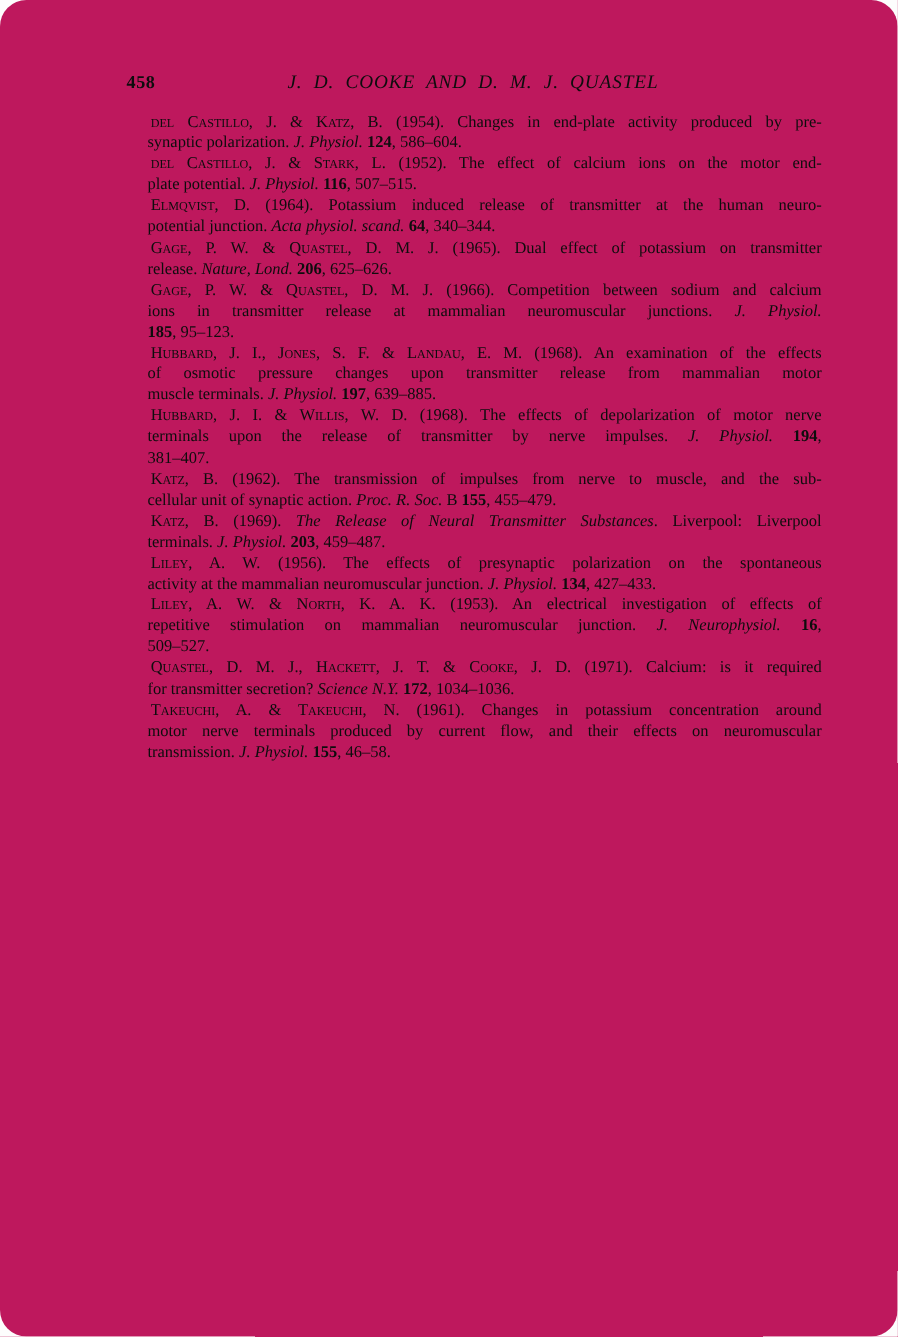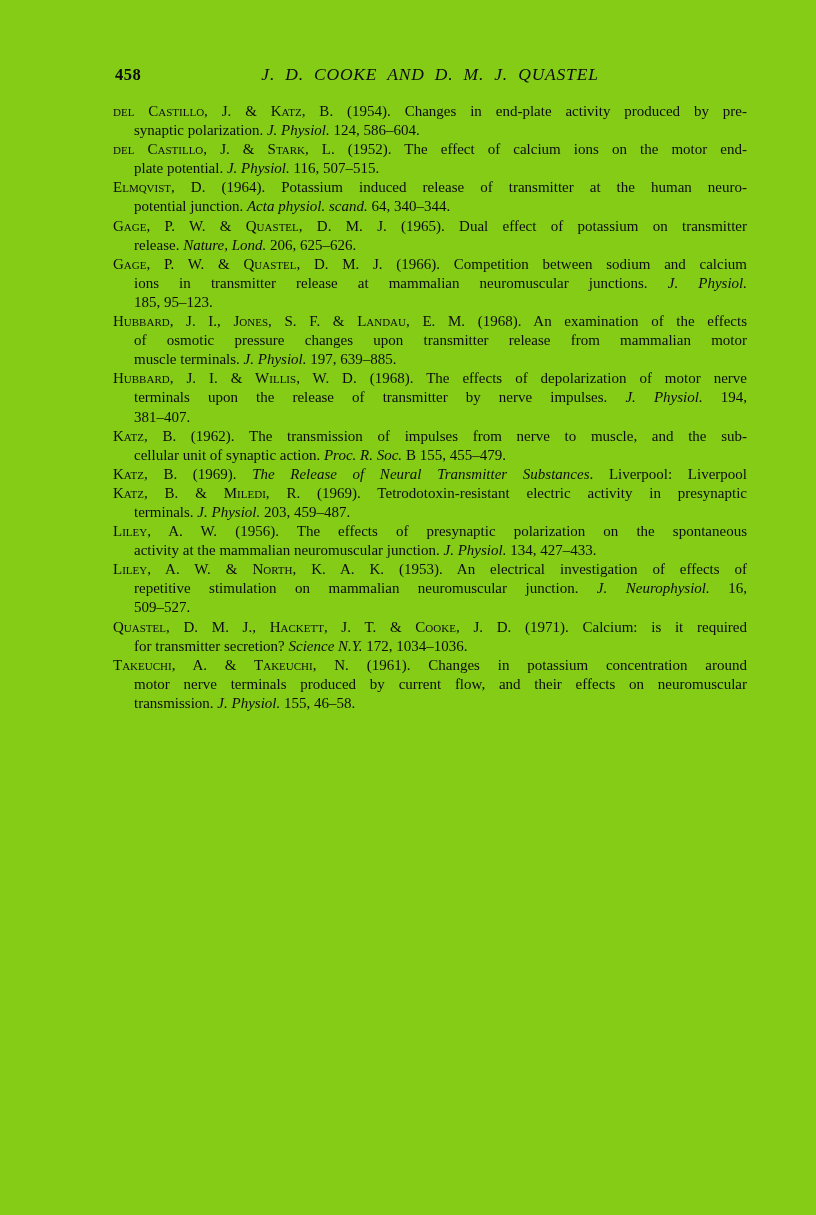--- a/index.html
+++ b/index.html
@@ -4,24 +4,25 @@
 <style>
   html, body {
     margin: 0;
     padding: 0;
     background: #fdfdfd;
   }
   .page {
     position: relative;
     width: 816px;
     height: 1215px;
-    background: #84cc16;
+    background: #be185d;
     color: #0d0d0d;
     font-family: "Liberation Serif", "DejaVu Serif", serif;
     overflow: hidden;
+    border-radius: 24px;
   }
   .header {
     position: absolute;
     top: 64px;
     left: 113px;
     width: 634px;
     height: 24px;
   }
   .page-number {
     position: absolute;
@@ -57,23 +58,23 @@
     text-align: justify;
     text-align-last: justify;
   }
   .line.last {
     text-align: left;
     text-align-last: left;
   }
   .line.cont {
     padding-left: 21px;
   }
-  .sc { font-variant: small-caps; }
+  .sc { font-variant: small-caps; margin-left: 24px; }
   .it { font-style: italic; }
-  .bd { font-weight: normal; }
+  .bd { font-weight: bold; }
 </style>
 </head>
 <body>
 
 <div class="page">
   <div class="header">
     <span class="page-number">458</span>
     <span class="running-head">J. D. COOKE AND D. M. J. QUASTEL</span>
   </div>
   <div class="refs">
@@ -109,21 +110,20 @@
         <div class="line cont last"><span>381–407.</span></div>
       </div>
       <div class="ref">
         <div class="line"><span class="sc">Katz, B.</span><span> (1962). The transmission of impulses from nerve to muscle, and the sub-</span></div>
         <div class="line cont last"><span>cellular unit of synaptic action. </span><span class="it">Proc. R. Soc.</span><span> B </span><span class="bd">155</span><span>, 455–479.</span></div>
       </div>
       <div class="ref">
         <div class="line"><span class="sc">Katz, B.</span><span> (1969). </span><span class="it">The Release of Neural Transmitter Substances</span><span>. Liverpool: Liverpool</span></div>
       </div>
       <div class="ref">
-        <div class="line"><span class="sc">Katz, B. &amp; Miledi, R.</span><span> (1969). Tetrodotoxin-resistant electric activity in presynaptic</span></div>
         <div class="line cont last"><span>terminals. </span><span class="it">J. Physiol.</span><span class="bd"> 203</span><span>, 459–487.</span></div>
       </div>
       <div class="ref">
         <div class="line"><span class="sc">Liley, A. W.</span><span> (1956). The effects of presynaptic polarization on the spontaneous</span></div>
         <div class="line cont last"><span>activity at the mammalian neuromuscular junction. </span><span class="it">J. Physiol.</span><span class="bd"> 134</span><span>, 427–433.</span></div>
       </div>
       <div class="ref">
         <div class="line"><span class="sc">Liley, A. W. &amp; North, K. A. K.</span><span> (1953). An electrical investigation of effects of</span></div>
         <div class="line cont"><span>repetitive stimulation on mammalian neuromuscular junction. </span><span class="it">J. Neurophysiol.</span><span class="bd"> 16</span><span>,</span></div>
         <div class="line cont last"><span>509–527.</span></div>

